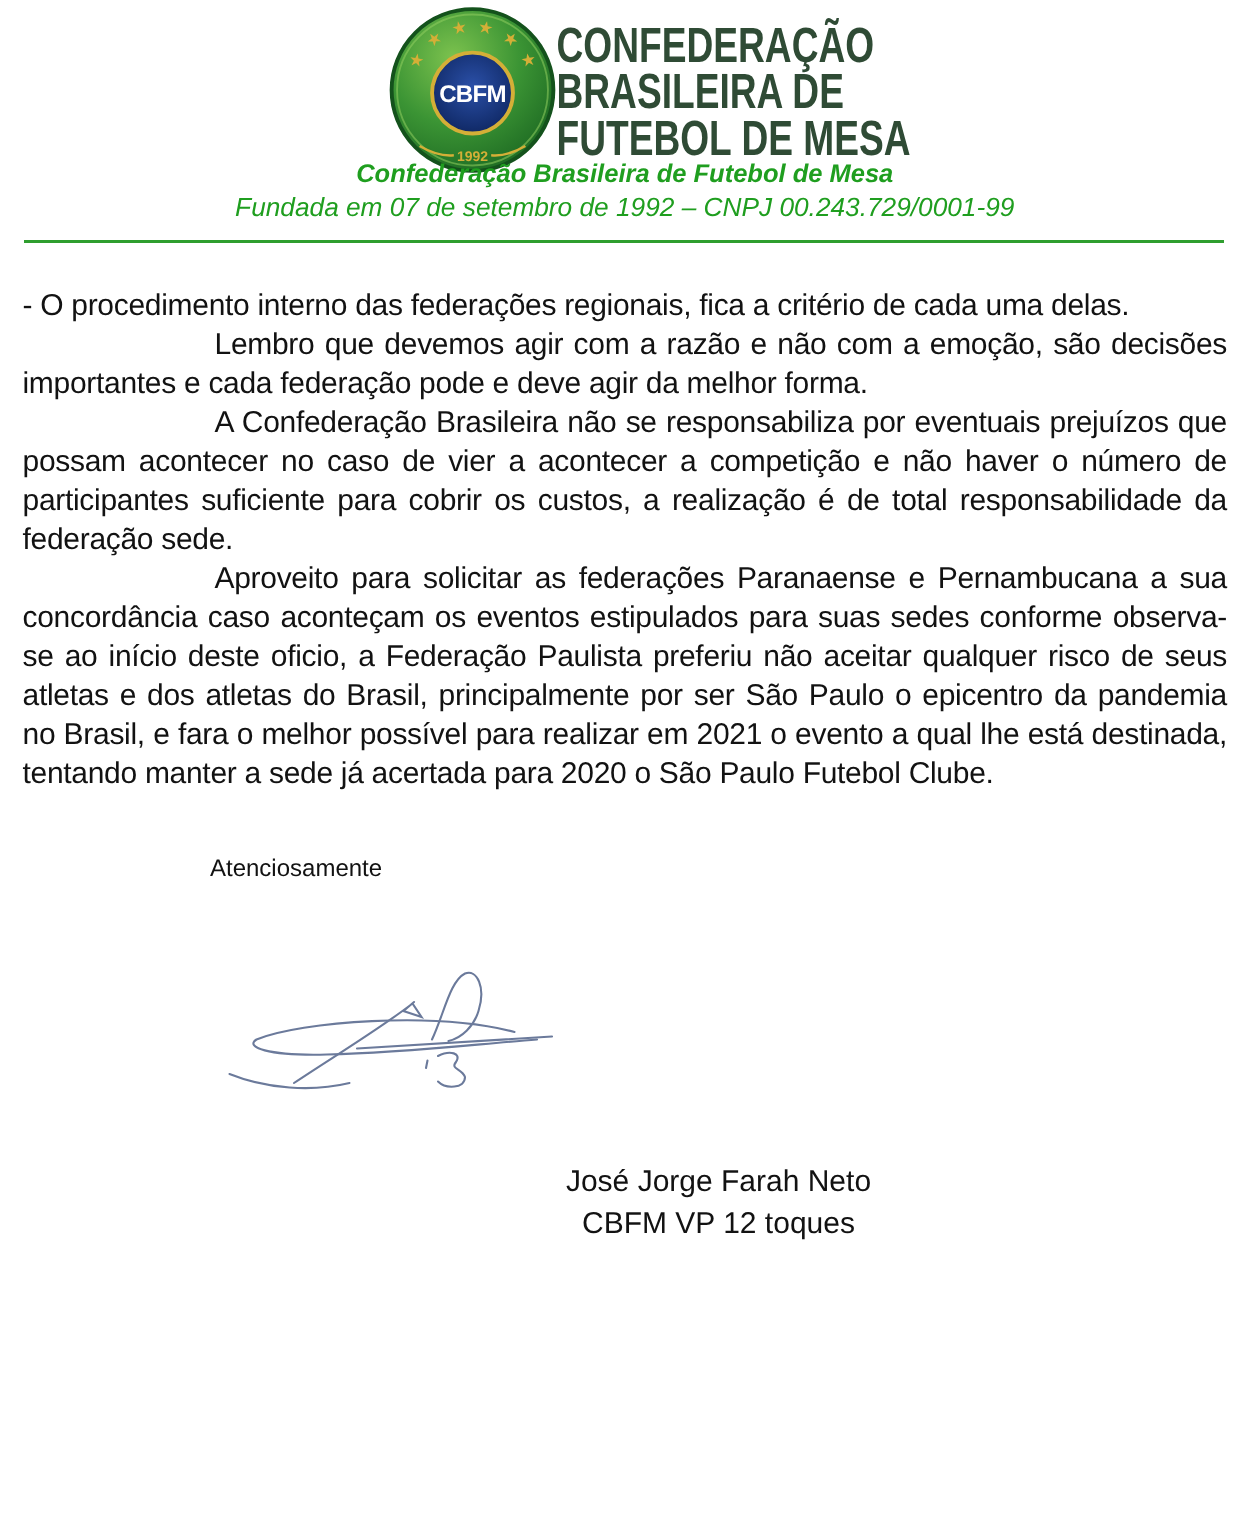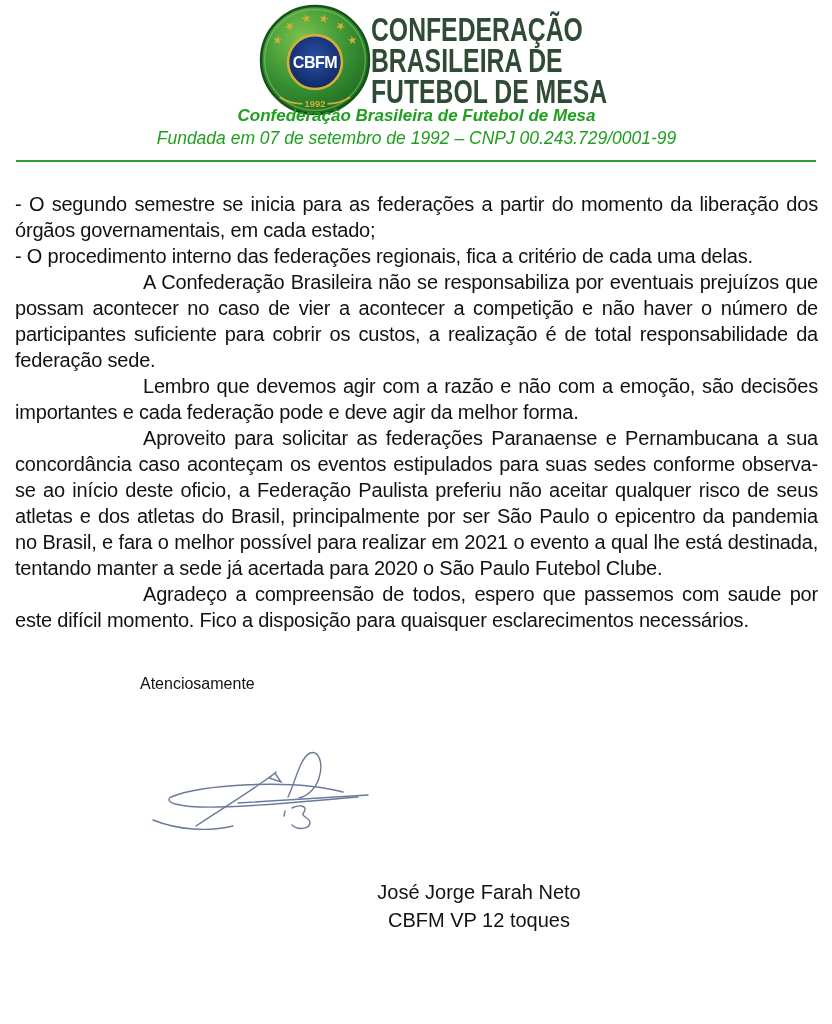--- a/index.html
+++ b/index.html
@@ -101,26 +101,24 @@
       <div>FUTEBOL DE MESA</div>
     </div>
 
     <div class="org-line" style="color:#1f9e1f;">Confederação Brasileira de Futebol de Mesa</div>
     <div class="founding-line" style="color:#1f9e1f;">Fundada em 07 de setembro de 1992 – CNPJ 00.243.729/0001-99</div>
 
     <div class="separator"></div>
   </header>
 
   <main class="letter-body">
-    <p>- O segundo semestre se inicia para as federações a partir do momento da liberação dos órgãos governamentais, em cada estado;</p>
     <p>- O procedimento interno das federações regionais, fica a critério de cada uma delas.</p>
+    <p class="indent">Lembro que devemos agir com a razão e não com a emoção, são decisões importantes e cada federação pode e deve agir da melhor forma.</p>
     <p class="indent">A Confederação Brasileira não se responsabiliza por eventuais prejuízos que possam acontecer no caso de vier a acontecer a competição e não haver o número de participantes suficiente para cobrir os custos, a realização é de total responsabilidade da federação sede.</p>
-    <p class="indent">Lembro que devemos agir com a razão e não com a emoção, são decisões importantes e cada federação pode e deve agir da melhor forma.</p>
     <p class="indent">Aproveito para solicitar as federações Paranaense e Pernambucana a sua concordância caso aconteçam os eventos estipulados para suas sedes conforme observa-se ao início deste oficio, a Federação Paulista preferiu não aceitar qualquer risco de seus atletas e dos atletas do Brasil, principalmente por ser São Paulo o epicentro da pandemia no Brasil, e fara o melhor possível para realizar em 2021 o evento a qual lhe está destinada, tentando manter a sede já acertada para 2020 o São Paulo Futebol Clube.</p>
-    <p class="indent">Agradeço a compreensão de todos, espero que passemos com saude por este difícil momento. Fico a disposição para quaisquer esclarecimentos necessários.</p>
   </main>
 
   <div class="salutation">Atenciosamente</div>
 
   <div class="signature-wrap">
     <svg width="240" height="100" viewBox="0 0 230 100">
       <g fill="none" stroke="#6b7a9b" stroke-width="1.4" stroke-linecap="round">
         <path d="M 193 50 C 140 36, 50 43, 21 55 C 13 60, 28 66, 68 65 C 118 64, 168 58, 208 55"></path>
         <path d="M 46 84 C 73 66, 103 48, 125 31 L 131 40 L 119 36 L 126 30"></path>
         <path d="M 138 55 C 146 38, 150 16, 160 11 C 168 8, 174 20, 169 36 C 166 46, 158 54, 149 56"></path>

